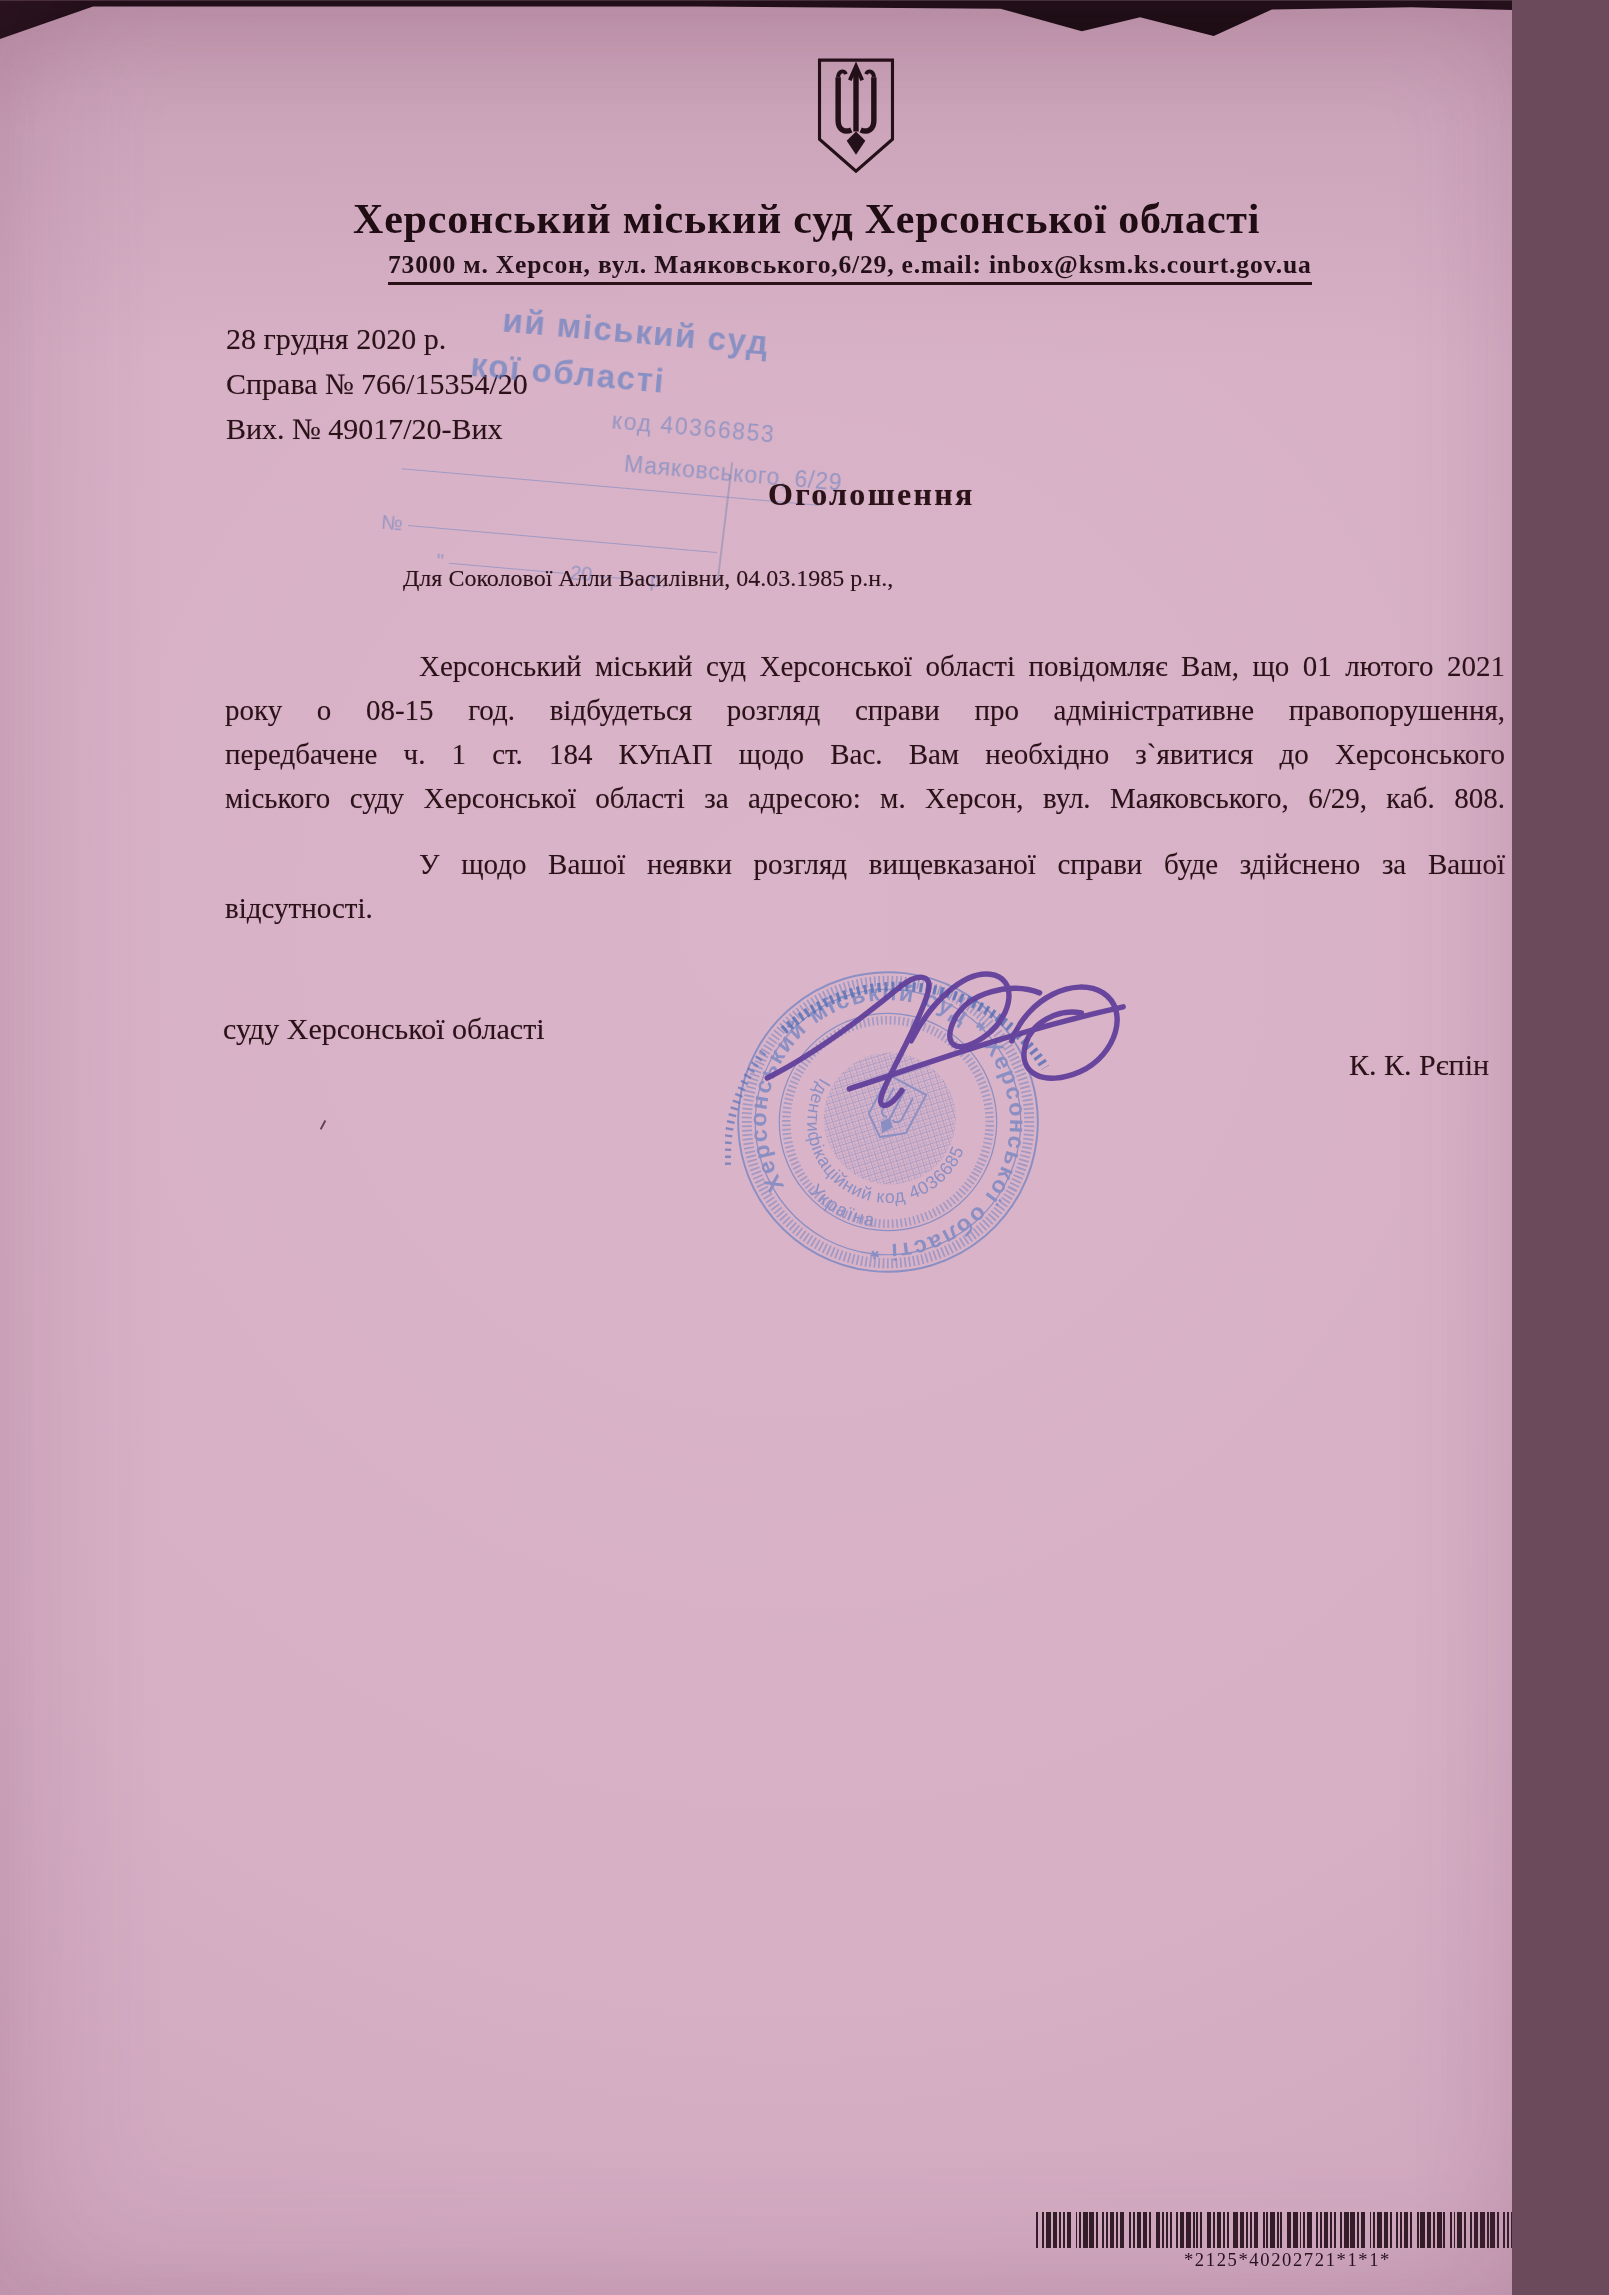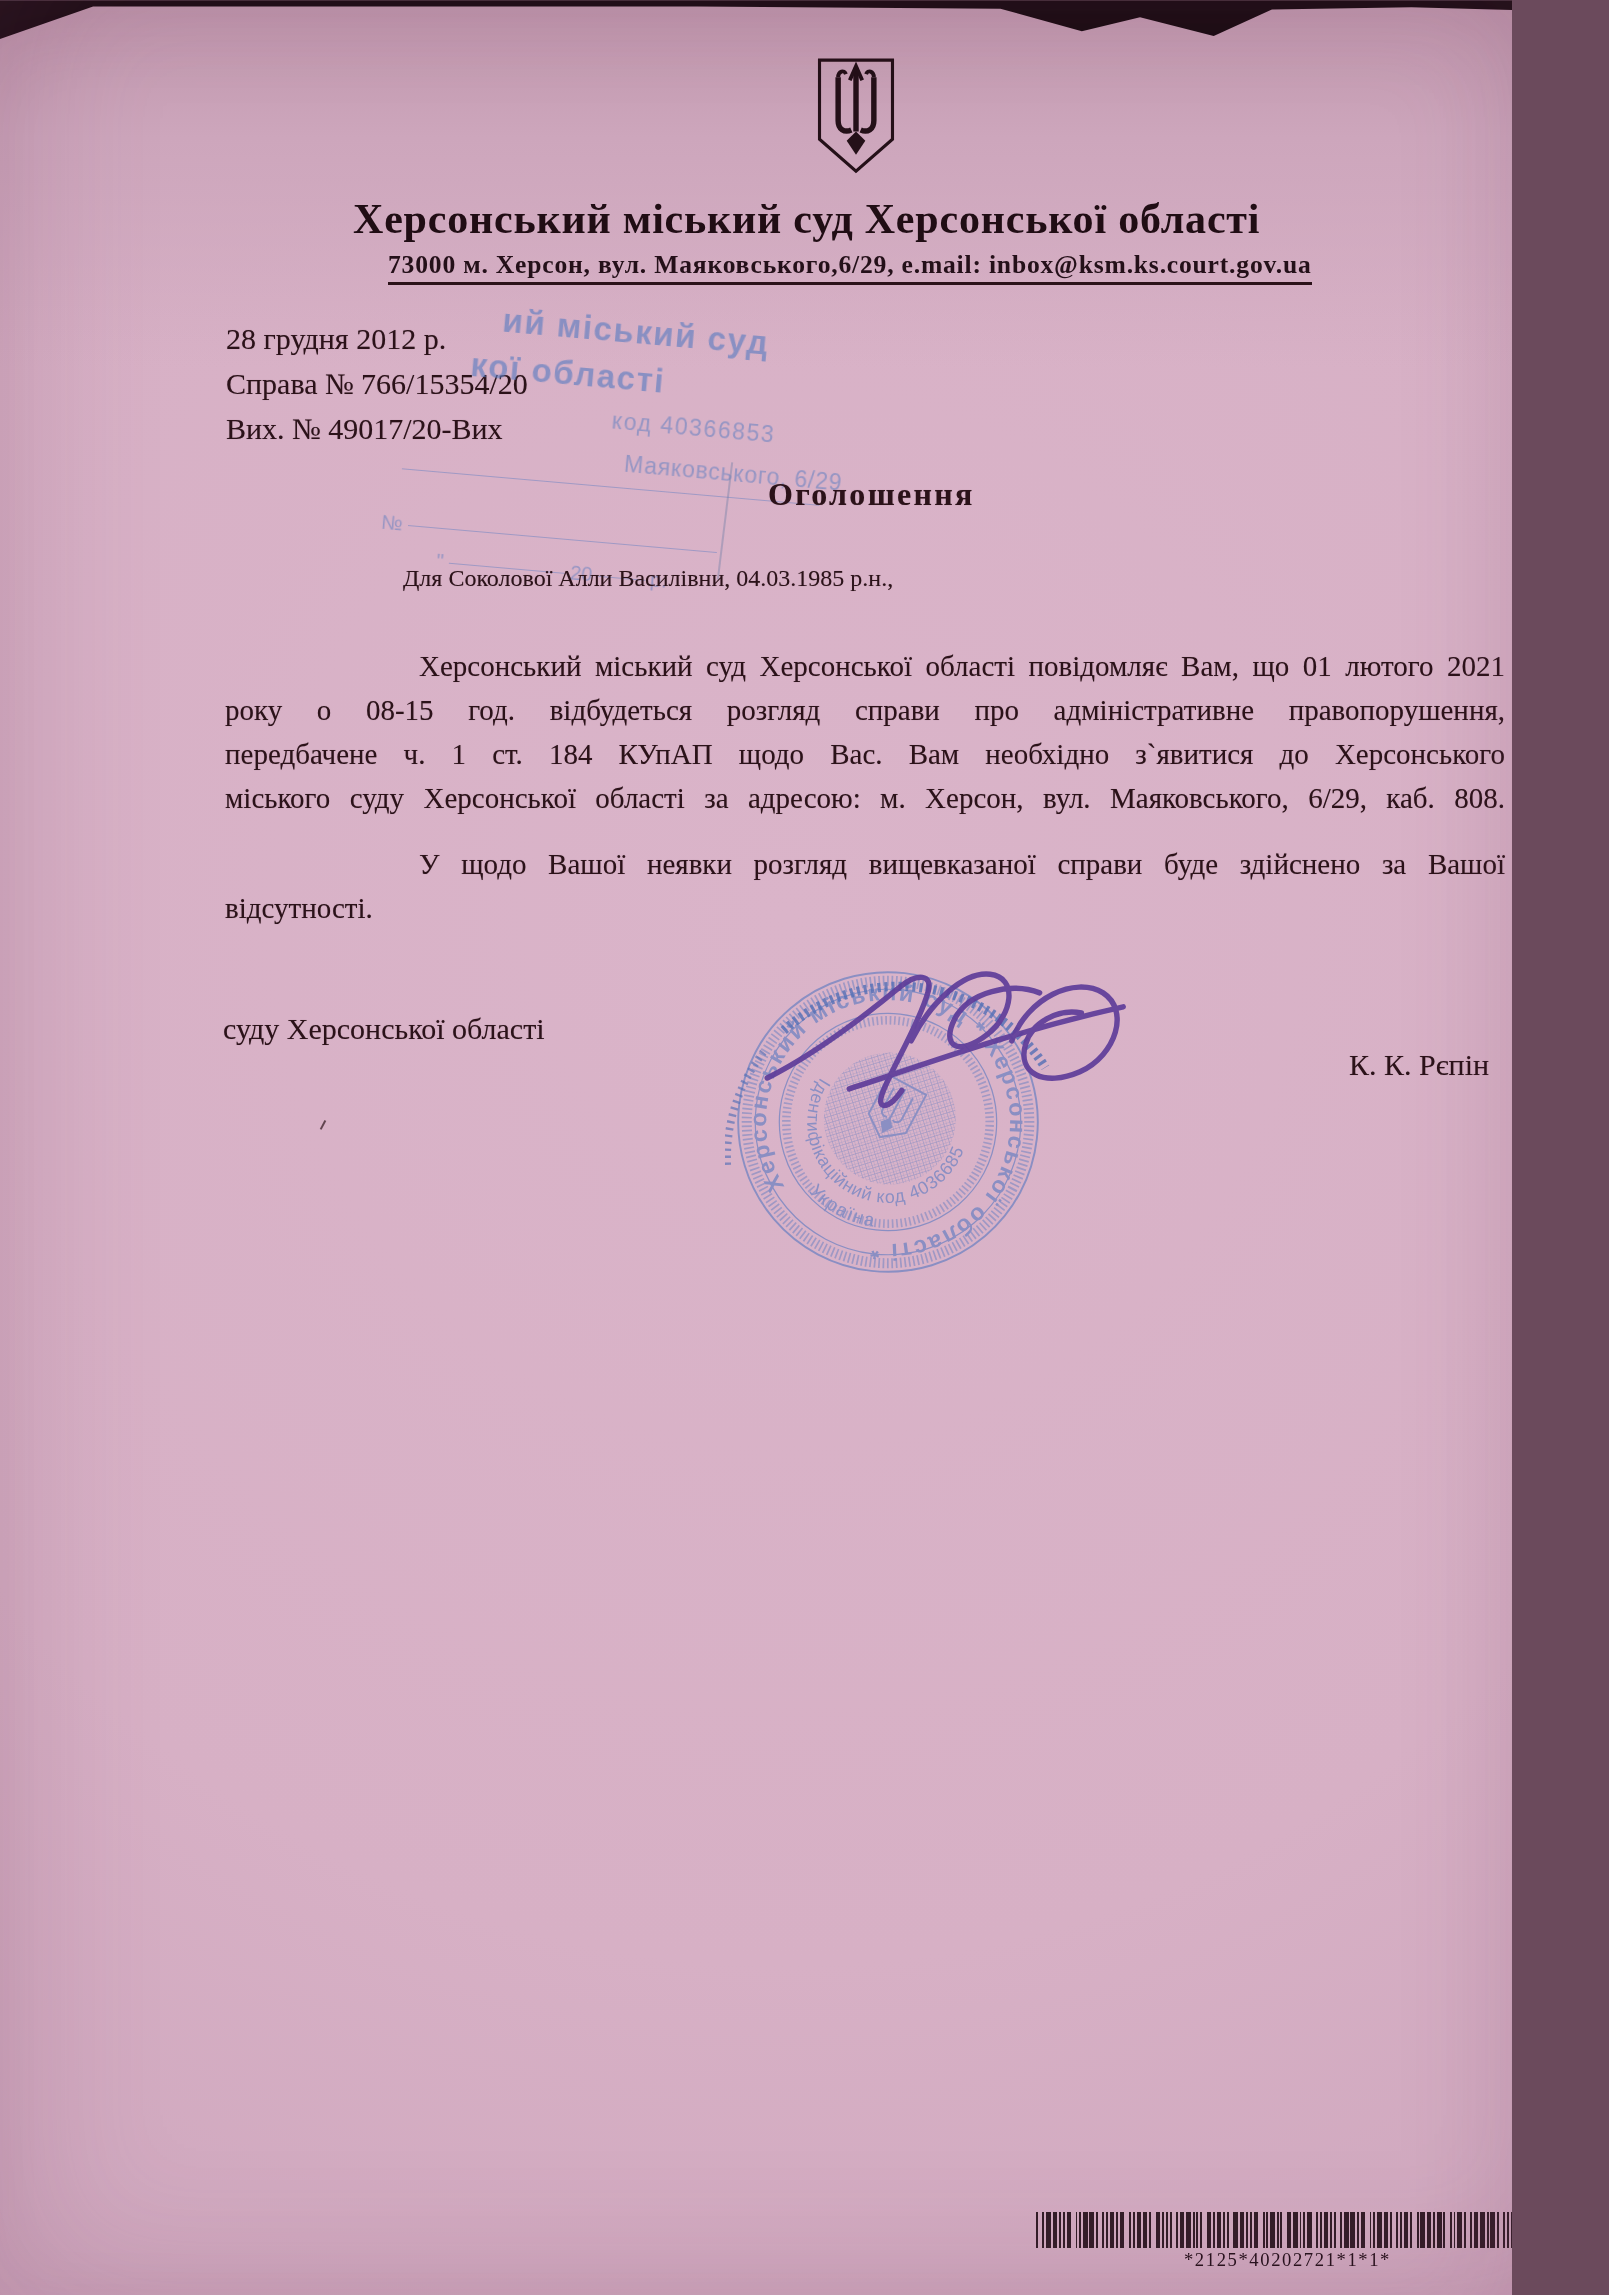--- a/index.html
+++ b/index.html
@@ -66,21 +66,21 @@
       <path d="M77,26 V82 C77,93 69,98 60,94" stroke-width="7"></path>
       <path d="M77,26 C77,18 69,16 67,22" stroke-width="5"></path>
       <path d="M54,96 L42,108 L54,126 L66,108 Z" fill="#241018" stroke="none"></path>
     </g>
   </svg>
 
   <div class="abs title" style="left:353px;top:195px">Херсонський міський суд Херсонської області</div>
   <div class="abs addr" style="left:388px;top:250px">73000 м. Херсон, вул. Маяковського,6/29,  e.mail: inbox@ksm.ks.court.gov.ua</div>
 
   <div class="abs meta ink" style="left:226px;top:316px">
-    <div>28 грудня 2012 р.</div>
+    <div>28 грудня 2020 р.</div>
     <div>Справа № 766/15354/20</div>
     <div>Вих. № 49017/20-Вих</div>
   </div>
 
   <div class="abs stamp">
     <div class="s1">ий міський суд</div>
     <div class="s2">кої області</div>
     <div class="s3">код 40366853</div>
     <div class="s4">Маяковського, 6/29</div>
     <span class="rule ra"></span>

